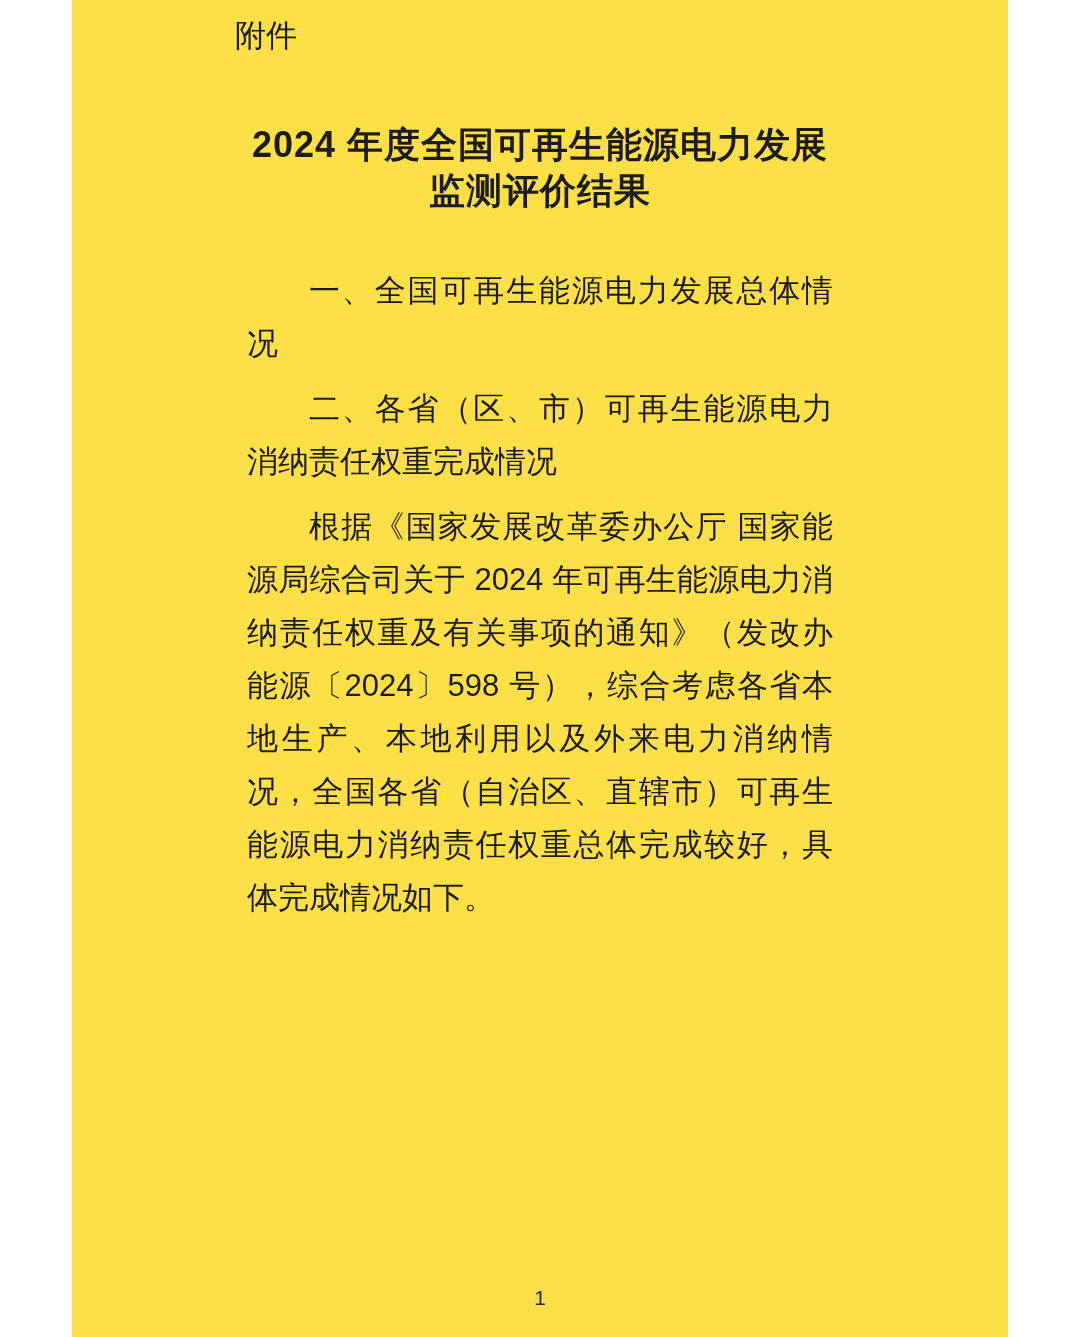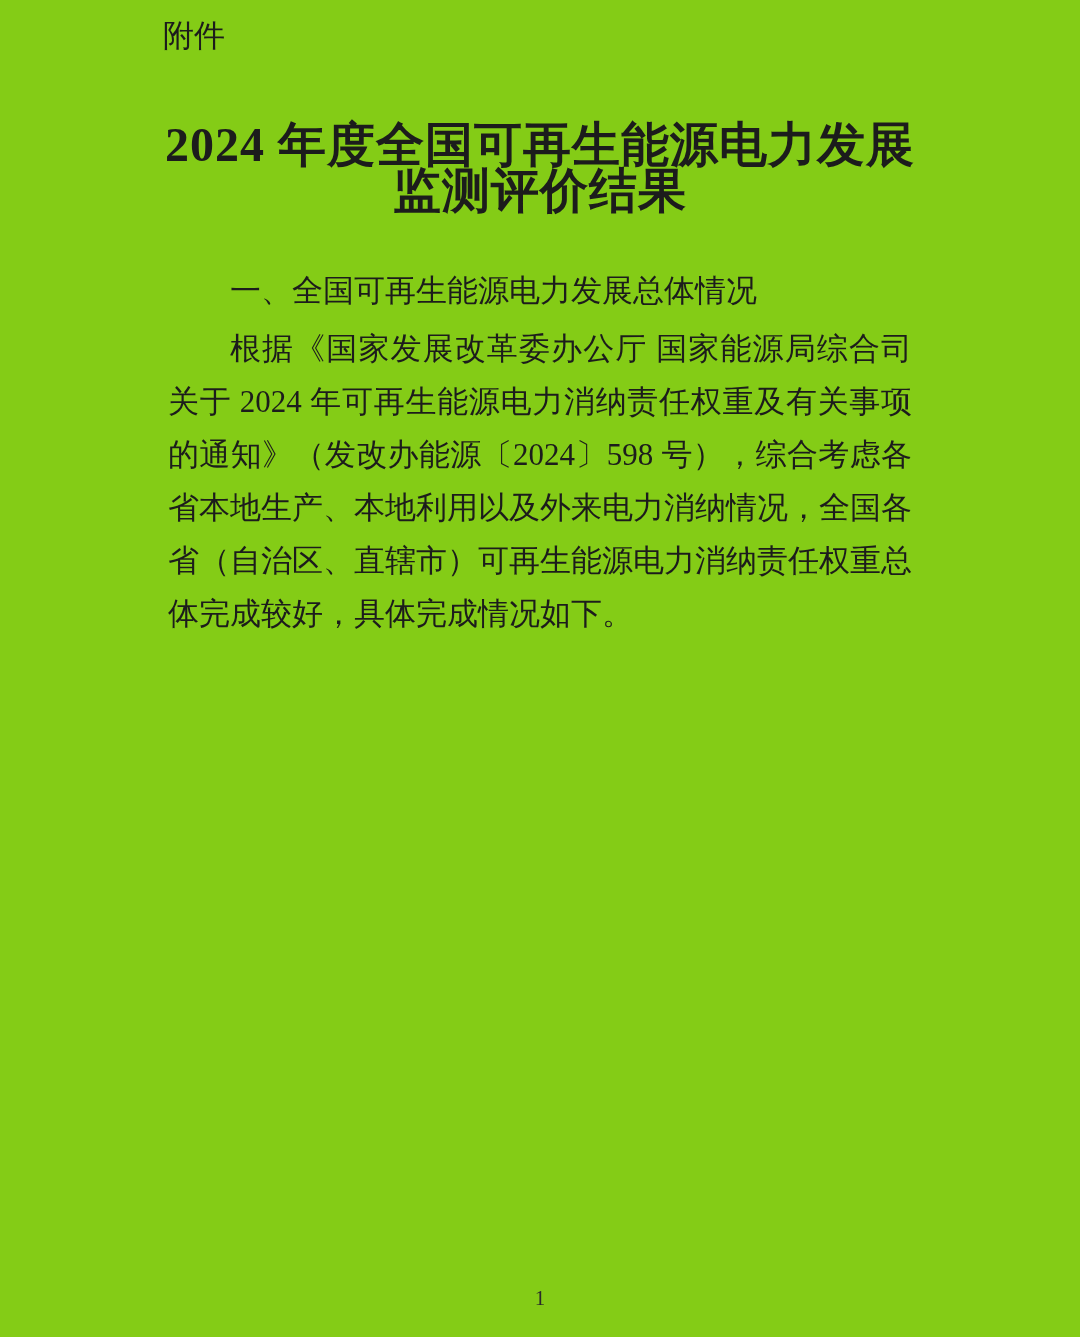--- a/index.html
+++ b/index.html
@@ -2,53 +2,53 @@
 <html><head>
 <meta charset="utf-8">
 <style>
   html, body {
     margin: 0;
     padding: 0;
     background: #ffffff;
   }
   .page {
     position: relative;
-    width: 1080px;
+    width: 936px;
     height: 1337px;
     margin: 0 auto;
-    background: #84cc16;
+    background: #fde047;
     color: #1c1c1c;
-    font-family: Liberation Serif, serif;
+    font-family: Liberation Sans, sans-serif;
     overflow: hidden;
     box-sizing: border-box;
   }
   .content {
     padding: 16px 163px 0 163px;
   }
   .attachment {
     font-size: 31px;
     line-height: 40px;
     text-align: left;
   }
   .doc-title {
     margin: 66px 0 0 0;
-    font-size: 48px;
+    font-size: 36px;
     line-height: 46px;
     font-weight: 700;
     text-align: center;
     letter-spacing: 1px;
   }
   .body-text {
     margin-top: 50px;
     font-size: 31px;
     line-height: 53px;
     text-align: justify;
   }
   .body-text p {
-    margin: 5px;
+    margin: 12px;
     padding: 0;
     text-indent: 2em;
   }
   .page-number {
     position: absolute;
     left: 0;
     bottom: 26px;
     width: 100%;
     text-align: center;
     font-size: 21px;
@@ -61,19 +61,20 @@
 
 <div class="page">
   <div class="content">
 
     <div class="attachment">附件</div>
 
     <h1 class="doc-title">2024 年度全国可再生能源电力发展监测评价结果</h1>
 
     <div class="body-text">
       <p>一、全国可再生能源电力发展总体情况</p>
+      <p>二、各省（区、市）可再生能源电力消纳责任权重完成情况</p>
       <p>根据《国家发展改革委办公厅 国家能源局综合司关于 2024 年可再生能源电力消纳责任权重及有关事项的通知》（发改办能源〔2024〕598 号），综合考虑各省本地生产、本地利用以及外来电力消纳情况，全国各省（自治区、直辖市）可再生能源电力消纳责任权重总体完成较好，具体完成情况如下。</p>
     </div>
 
   </div>
 
   <div class="page-number">1</div>
 </div>
 
 </body></html>

